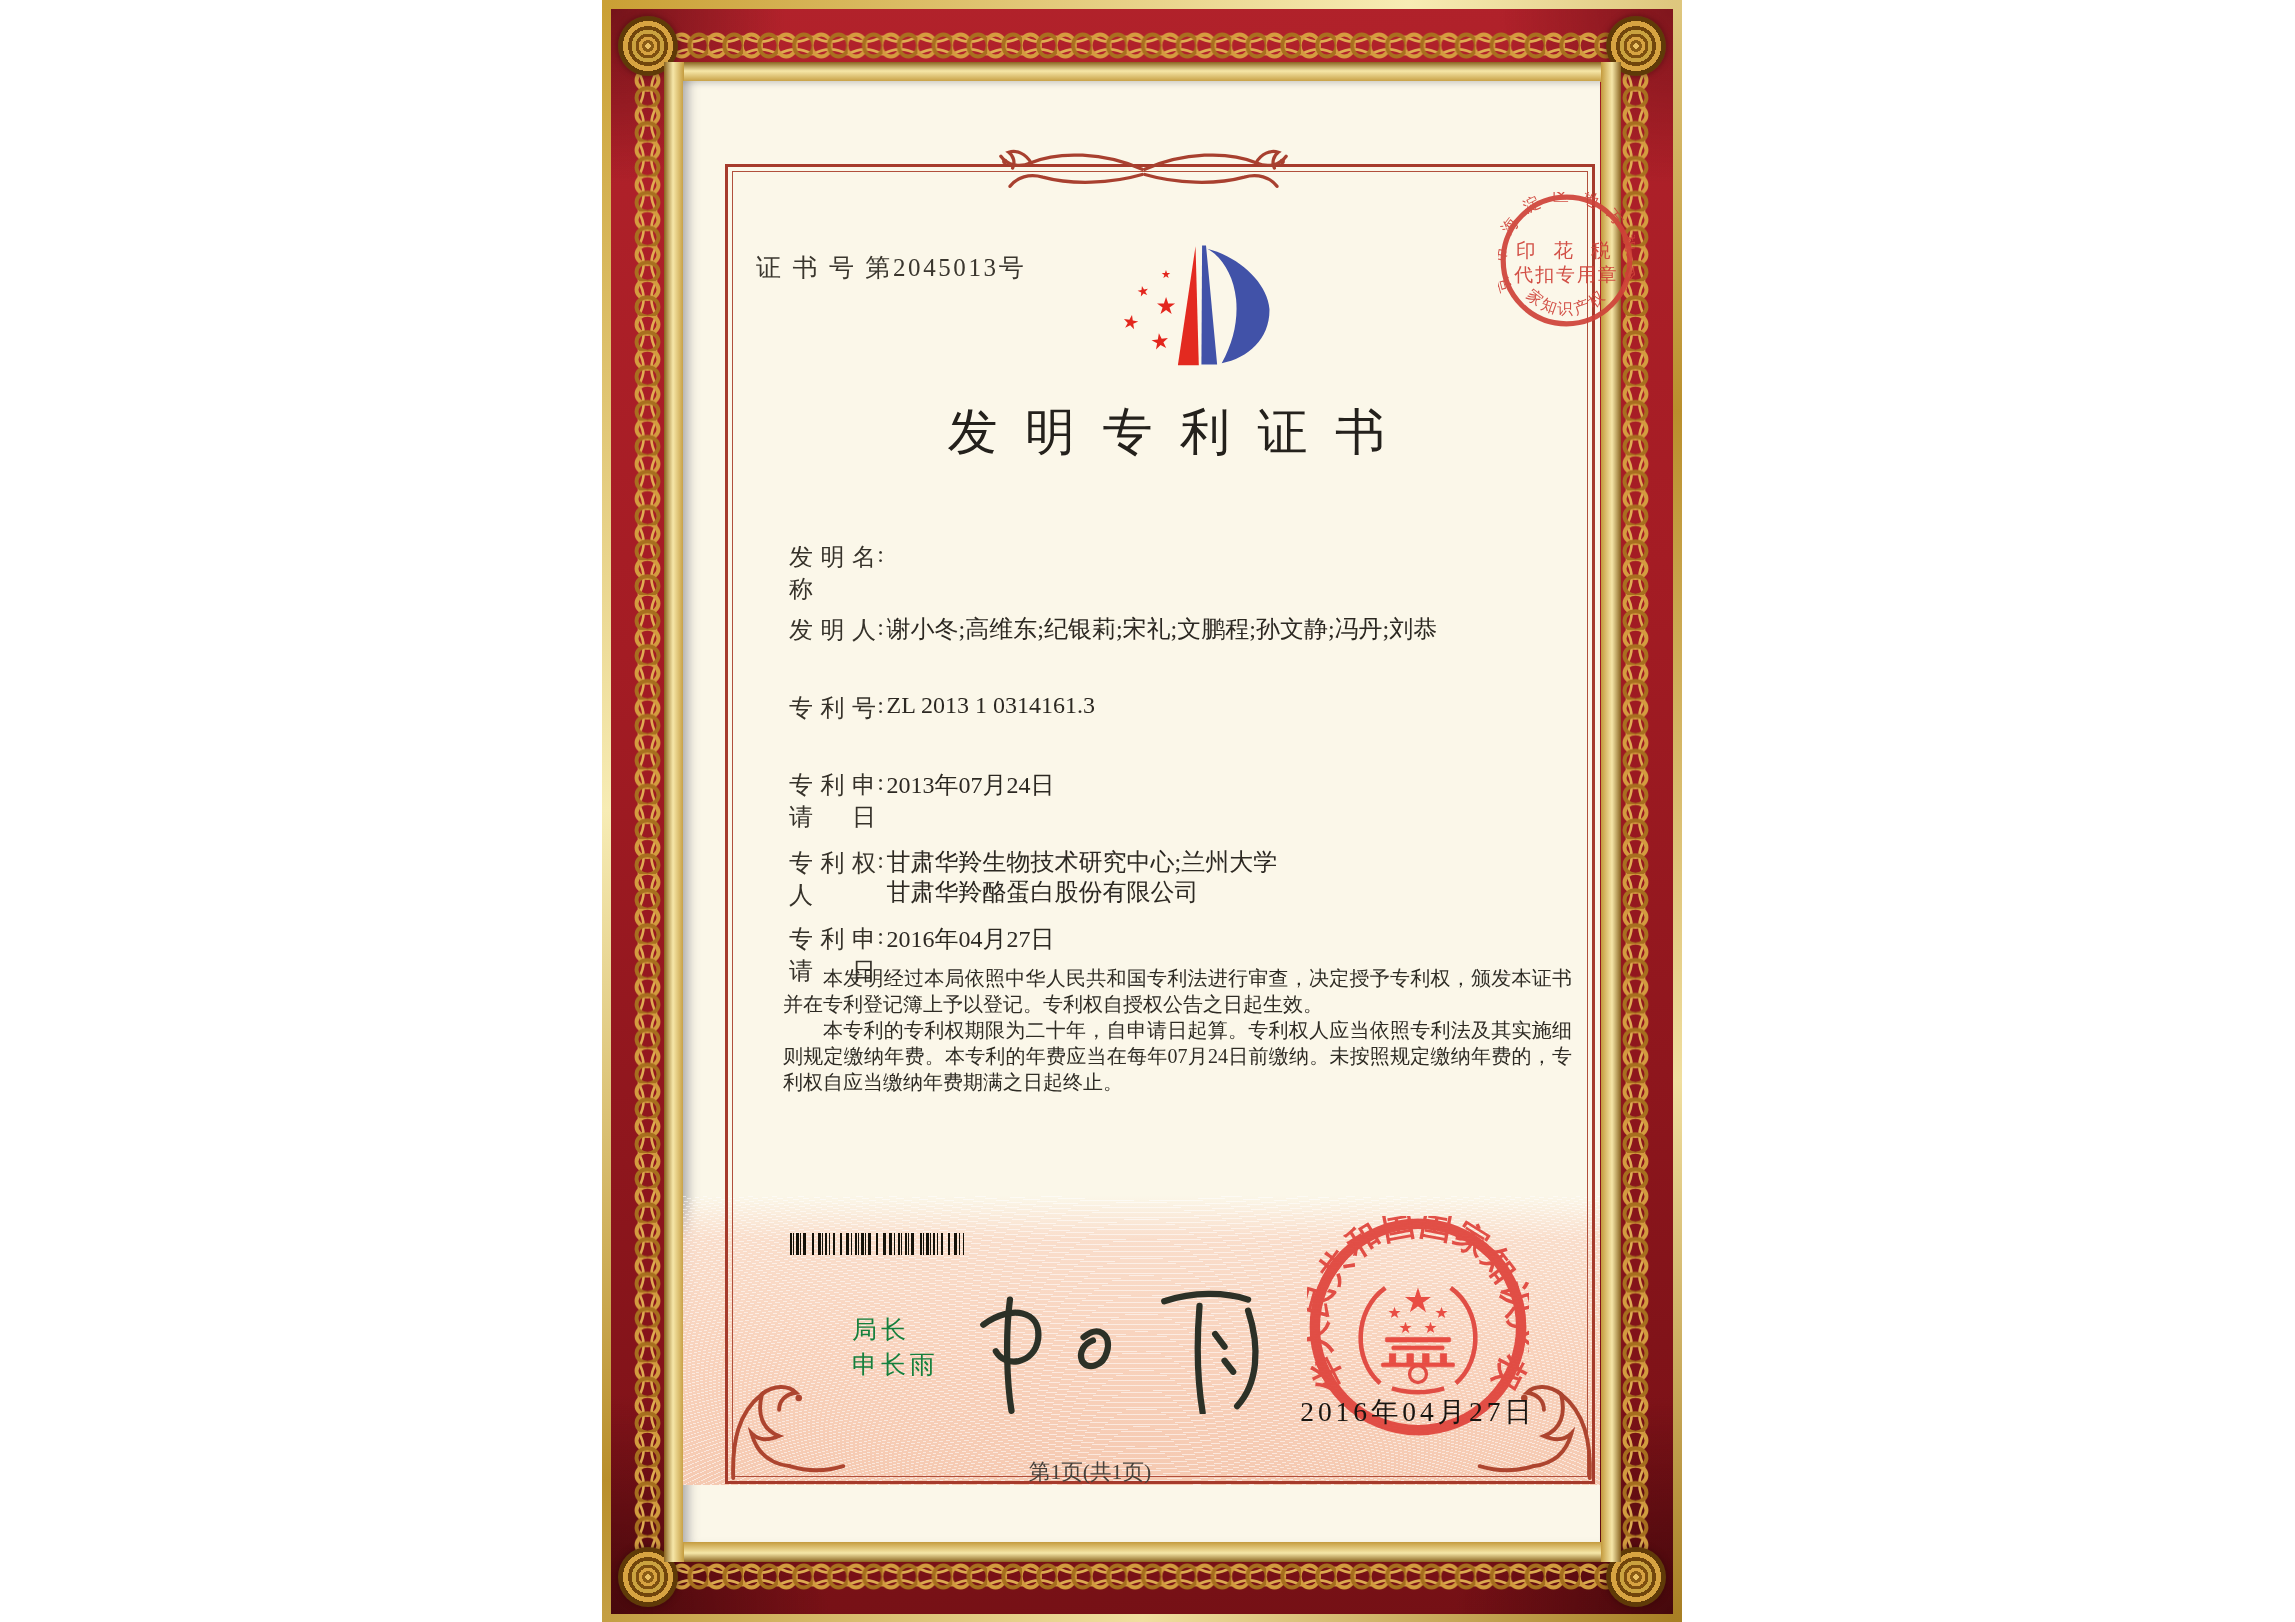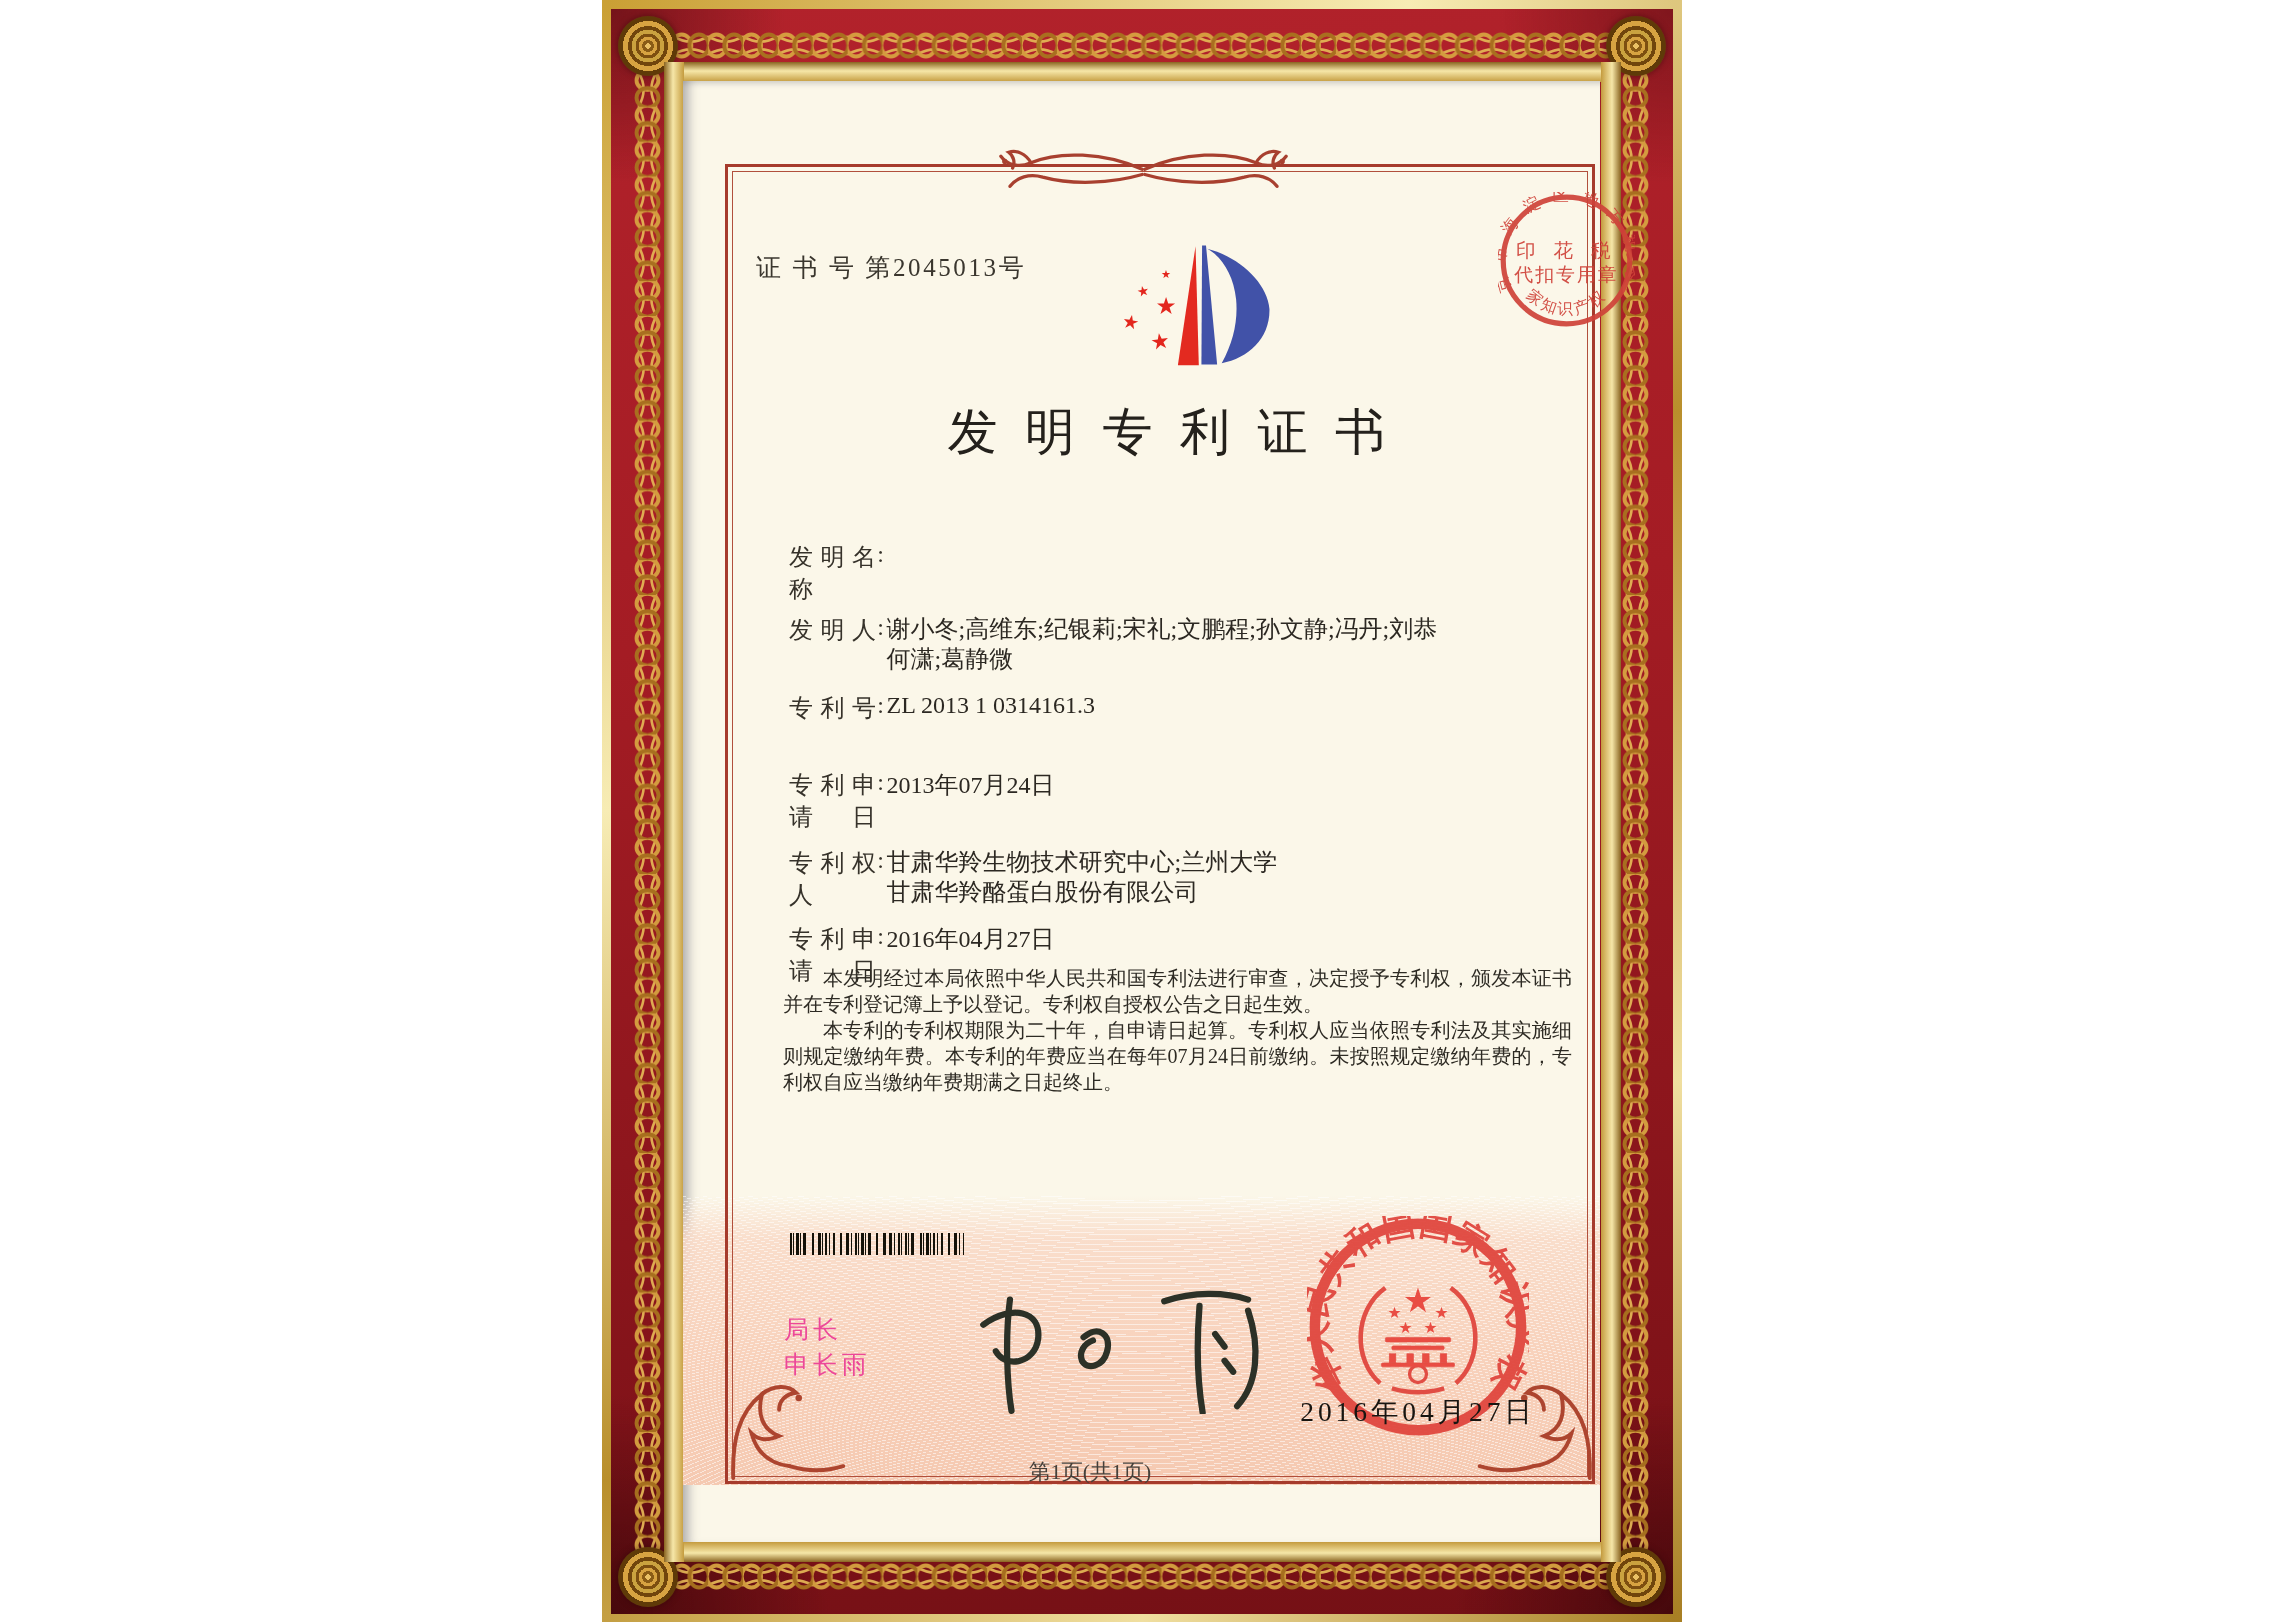--- a/index.html
+++ b/index.html
@@ -47,21 +47,21 @@
   .fvalue{display:inline-block;color:#2c2822;}
   .fvalue .vline{line-height:30px;}
   .bigname{font-size:27px;font-weight:bold;letter-spacing:0.7px;}
   .body-block{left:783px;top:965px;width:789px;font-size:20px;line-height:26px;text-align:justify;color:#2e2b24;}
   .body-block p{margin:0;text-indent:2em;}
   .barcode{left:790px;top:1233px;width:174px;height:22px;
     background:repeating-linear-gradient(90deg,
       #151209 0 2px, transparent 2px 3.3px, #151209 3.3px 3.9px, transparent 3.9px 6.5px,
       #151209 6.5px 9.2px, transparent 9.2px 10.5px, #151209 10.5px 11px, transparent 11px 13px,
       #151209 13px 15.7px, transparent 15.7px 17.7px, #151209 17.7px 18.3px, transparent 18.3px 21.6px);}
-  .siglabel{left:784px;font-size:25px;color:#ec4899;letter-spacing:3.9px;}
+  .siglabel{left:852px;font-size:25px;color:#15803d;letter-spacing:3.9px;}
   .sealdate{left:1287px;top:1394px;width:262px;text-align:center;font-size:27.5px;color:#181511;letter-spacing:3.9px;}
   .pagefoot{left:959px;top:1457px;width:262px;text-align:center;font-size:21.6px;color:#45403a;}
 
   svg text{font-family:"Liberation Serif","DejaVu Serif",serif;}
   .starfont{font-family:"DejaVu Sans",sans-serif;}
 </style>
 </head>
 <body>
 
 <div class="stage">
@@ -170,21 +170,20 @@
 
   <div class="frow" style="top:541px">
     <span class="flabel">发明名称</span>
       <span class="fcolon">:</span>
   </div>
   <div class="frow" style="top:614px">
     <span class="flabel">发明人</span>
       <span class="fcolon">:</span>
     <span class="fvalue">
       <div class="vline">谢小冬;高维东;纪银莉;宋礼;文鹏程;孙文静;冯丹;刘恭</div>
-      <div class="vline">何潇;葛静微</div>
     </span>
   </div>
   <div class="frow" style="top:692px">
     <span class="flabel">专利号</span>
       <span class="fcolon">:</span>
     <span class="fvalue">ZL 2013 1 0314161.3</span>
   </div>
   <div class="frow" style="top:769px">
     <span class="flabel">专利申请日</span>
       <span class="fcolon">:</span>

